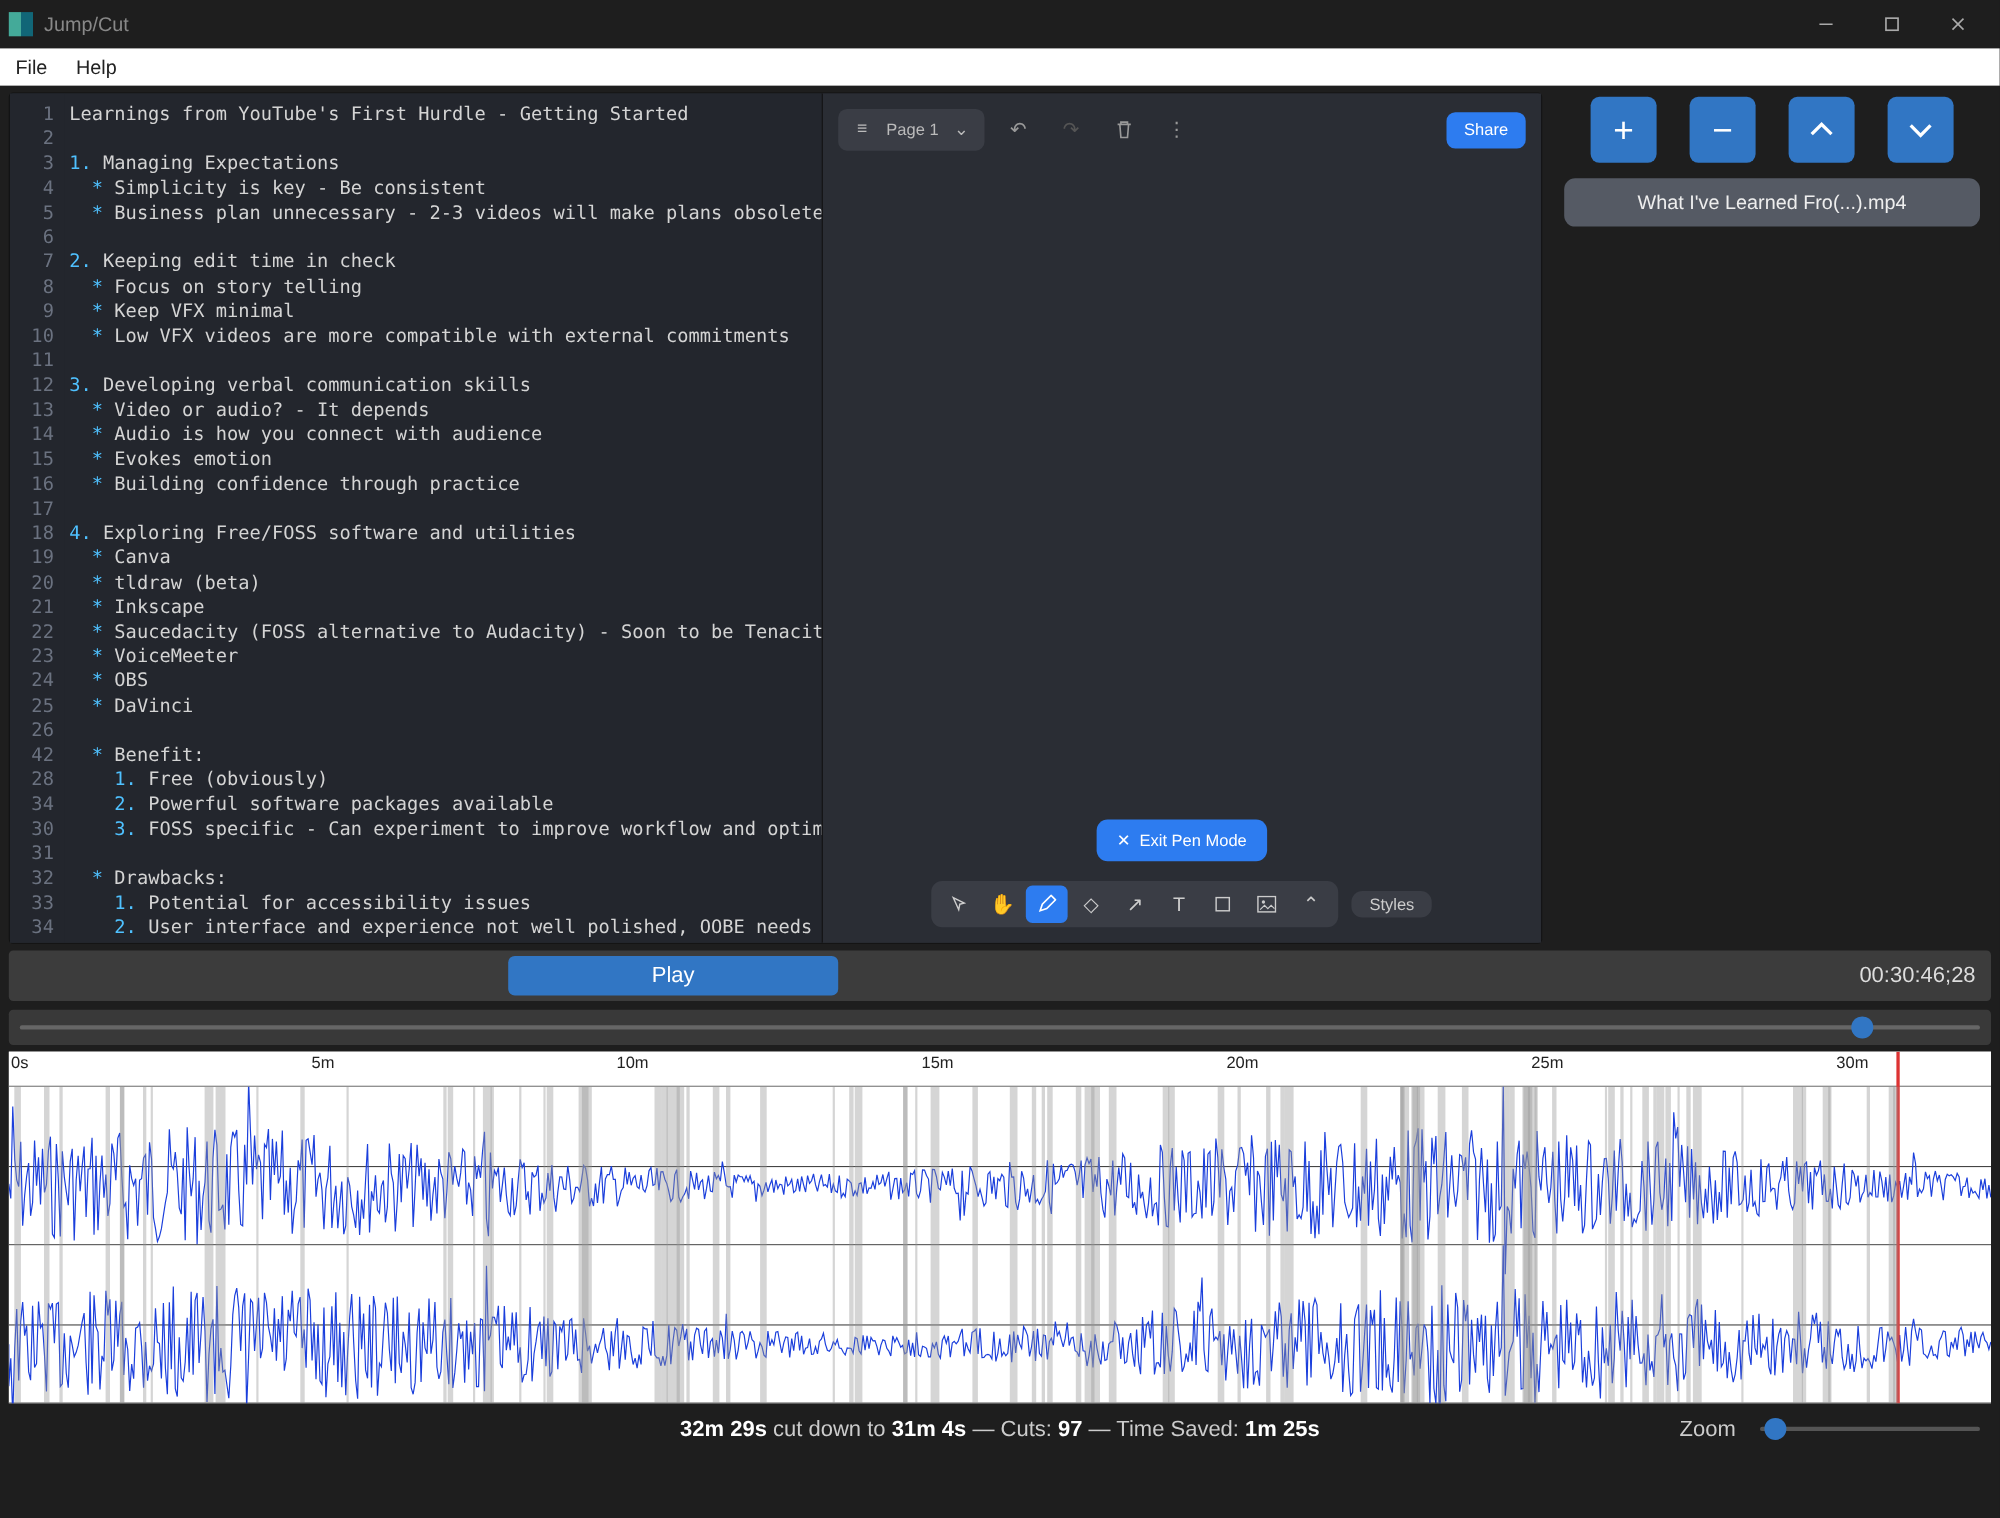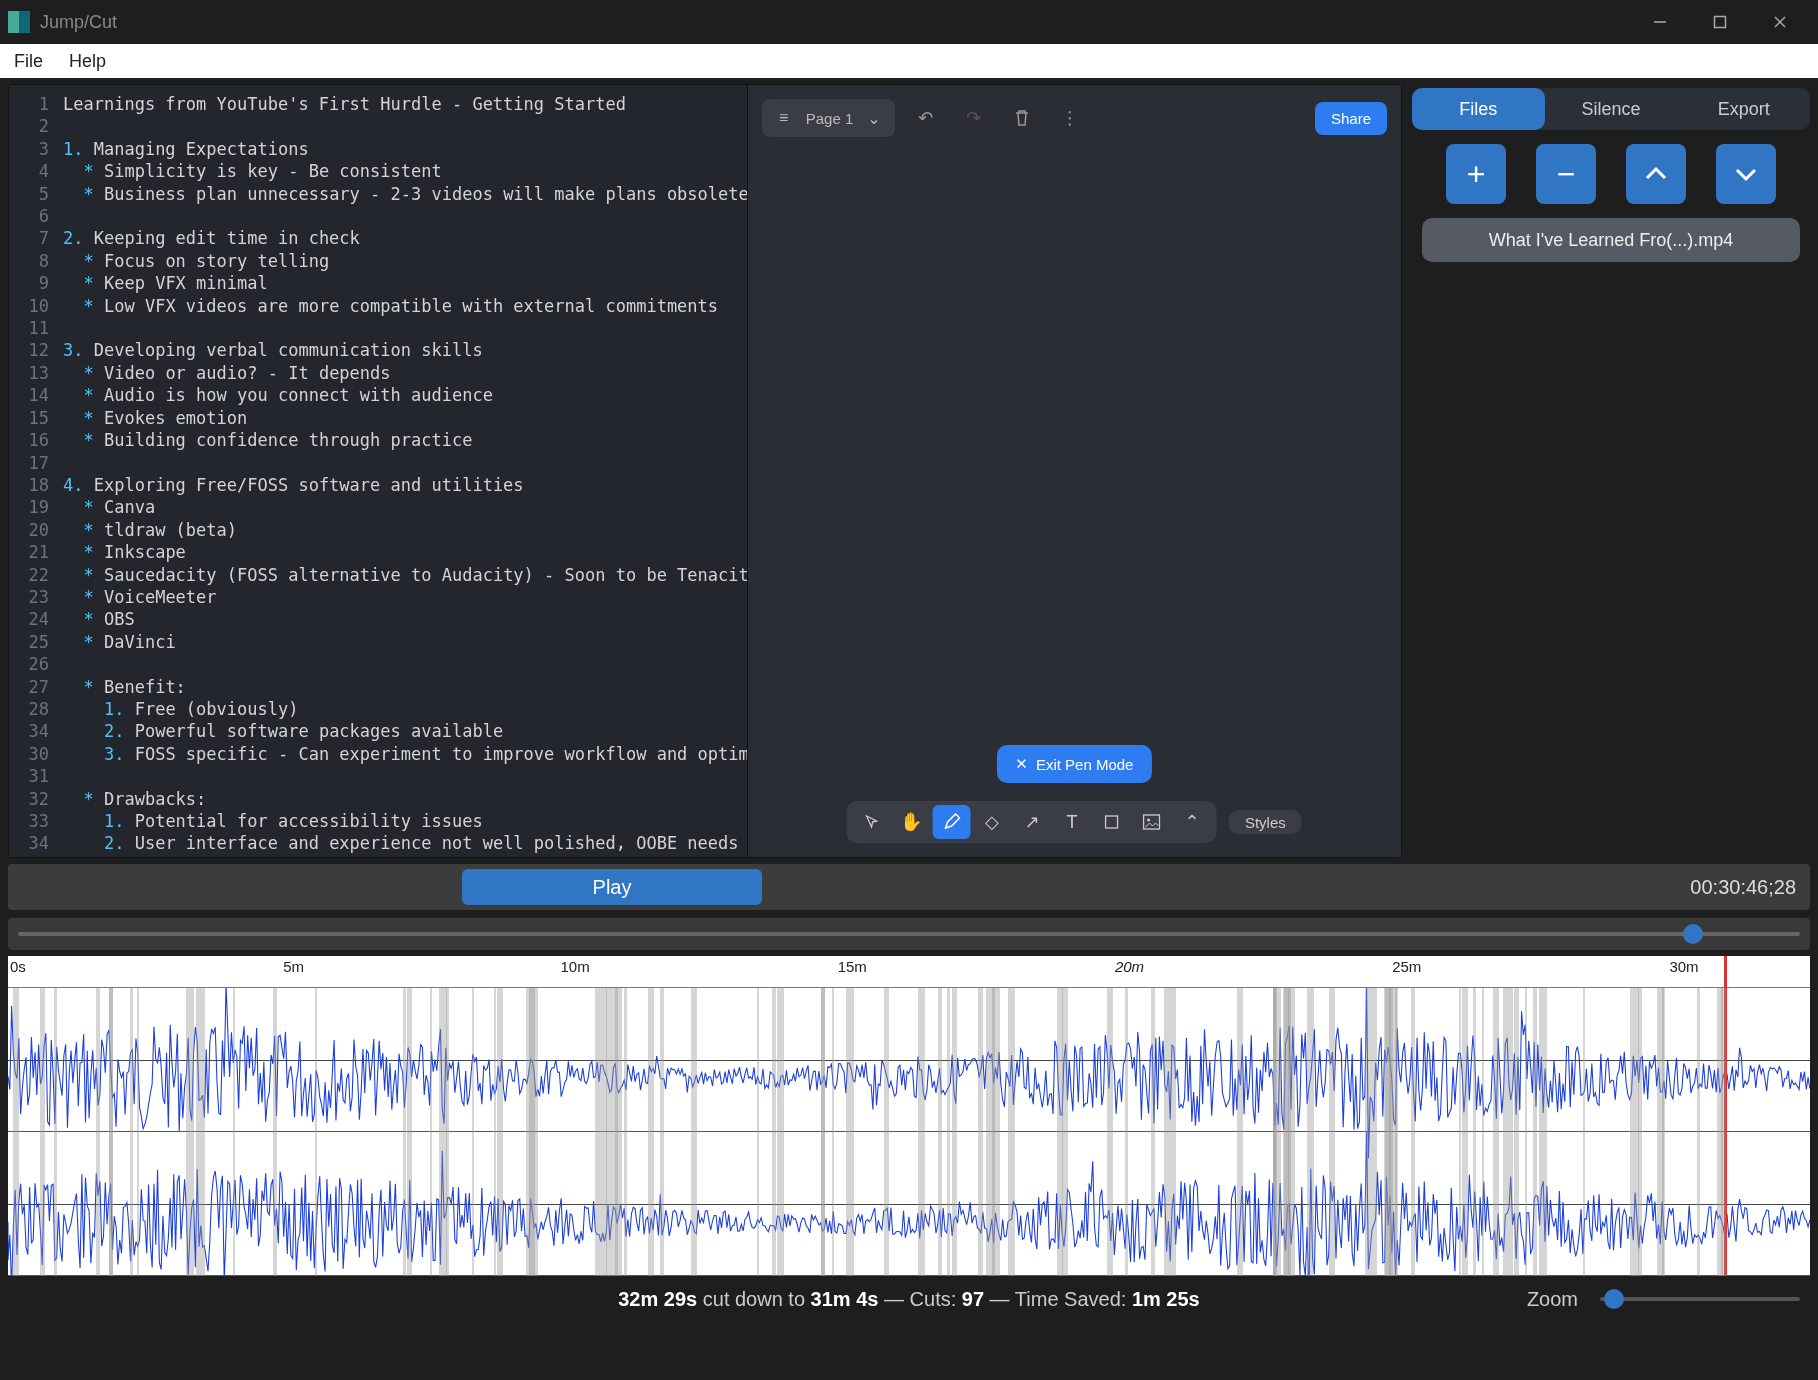--- a/index.html
+++ b/index.html
@@ -390,21 +390,21 @@
           <div>17</div>
           <div>18</div>
           <div>19</div>
           <div>20</div>
           <div>21</div>
           <div>22</div>
           <div>23</div>
           <div>24</div>
           <div>25</div>
           <div>26</div>
-          <div>27</div>
+          <div>42</div>
           <div>28</div>
           <div>34</div>
           <div>30</div>
           <div>31</div>
           <div>32</div>
           <div>33</div>
           <div>34</div>
           <div>35</div>
         </div>
       <div class="code" id="code"><div>Learnings from YouTube's First Hurdle - Getting Started</div><div>&nbsp;</div><div><span class="num">1.</span> Managing Expectations</div><div>  <span class="ast">*</span> Simplicity is key - Be consistent</div><div>  <span class="ast">*</span> Business plan unnecessary - 2-3 videos will make plans obsolete</div><div>&nbsp;</div><div><span class="num">2.</span> Keeping edit time in check</div><div>  <span class="ast">*</span> Focus on story telling</div><div>  <span class="ast">*</span> Keep VFX minimal</div><div>  <span class="ast">*</span> Low VFX videos are more compatible with external commitments</div><div>&nbsp;</div><div><span class="num">3.</span> Developing verbal communication skills</div><div>  <span class="ast">*</span> Video or audio? - It depends</div><div>  <span class="ast">*</span> Audio is how you connect with audience</div><div>  <span class="ast">*</span> Evokes emotion</div><div>  <span class="ast">*</span> Building confidence through practice</div><div>&nbsp;</div><div><span class="num">4.</span> Exploring Free/FOSS software and utilities</div><div>  <span class="ast">*</span> Canva</div><div>  <span class="ast">*</span> tldraw (beta)</div><div>  <span class="ast">*</span> Inkscape</div><div>  <span class="ast">*</span> Saucedacity (FOSS alternative to Audacity) - Soon to be Tenacity</div><div>  <span class="ast">*</span> VoiceMeeter</div><div>  <span class="ast">*</span> OBS</div><div>  <span class="ast">*</span> DaVinci</div><div>&nbsp;</div><div>  <span class="ast">*</span> Benefit:</div><div>    <span class="num">1.</span> Free (obviously)</div><div>    <span class="num">2.</span> Powerful software packages available</div><div>    <span class="num">3.</span> FOSS specific - Can experiment to improve workflow and optimise</div><div>&nbsp;</div><div>  <span class="ast">*</span> Drawbacks:</div><div>    <span class="num">1.</span> Potential for accessibility issues</div><div>    <span class="num">2.</span> User interface and experience not well polished, OOBE needs work</div><div>    <span class="num">3.</span> Support can be lack-lustre</div></div>
@@ -461,25 +461,20 @@
               </svg>
           </span>
           <span class="tool">⌃</span>
         </div>
         <div class="styles-btn">Styles</div>
       </div>
     </div>
   </div>
 
   <div class="right-panel">
-    <div class="tab-row">
-      <div class="tab active">Files</div>
-      <div class="tab">Silence</div>
-      <div class="tab">Export</div>
-    </div>
     <div class="btn-row">
       <div class="sqbtn">+</div>
       <div class="sqbtn">−</div>
       <div class="sqbtn">
         <svg width="26" height="26">
             <path d="M4 17L13 8l9 9" fill="none" stroke="#fff" stroke-width="3"></path>
           </svg>
       </div>
       <div class="sqbtn">
         <svg width="26" height="26">
@@ -500,21 +495,21 @@
   <div class="scrub-track"></div>
   <div class="scrub-thumb" id="scrub-thumb" style="left: calc(93.5% - 10px);"></div>
 </div>
 
 <div class="timeline">
   <div class="ruler" id="ruler">
       <span class="tick" style="left: 4px;">0s</span>
       <span class="tick" style="left: 15.3846%;">5m</span>
       <span class="tick" style="left: 30.7692%;">10m</span>
       <span class="tick" style="left: 46.1538%;">15m</span>
-      <span class="tick" style="left: 61.5385%; font-style: italic;">20m</span>
+      <span class="tick" style="left: 61.5385%;">20m</span>
       <span class="tick" style="left: 76.9231%;">25m</span>
       <span class="tick" style="left: 92.3077%;">30m</span>
     </div>
   <div class="wave-lane">
     <div class="mid"></div>
     <svg class="wave-svg" id="wave1" preserveAspectRatio="none" viewBox="0 0 1000 100">
         <path d="M0 50 L0 49.007608634828145 L1 56.31577576559972 L2 9.91220857978518 L3 36.60915942907931 L4 47.01973274309477 L5 50.33607357232515 L6 27.737630396960842 L7 70.07810531311483 L8 54.75387645982183 L9 45.2442303661198 L10 38.46852498438582 L11 65.09173114402964 L12 58.47356249449755 L13 27.14380696949973 L14 49.921558945295956 L15 35.616191792281114 L16 59.36331150616178 L17 31.32505692967137 L18 53.30700841032662 L19 49.300321954903886 L20 32.1754633987953 L21 25.167136929890056 L22 74.2992563352905 L23 76.06805448451212 L24 28.908204152782364 L25 46.89036982337256 L26 75.46880539591294 L27 32.584923120952354 L28 45.46493736620136 L29 52.83177272146304 L30 59.69530924562569 L31 37.60881958987128 L32 31.3245201820656 L33 77.57340479653686 L34 46.907723821837486 L35 34.753450076066095 L36 52.688049512022026 L37 40.290822961748496 L38 30.132063390257965 L39 65.67783915932918 L40 41.46237599972232 L41 41.35223913435842 L42 25.713526000159558 L43 74.66906805948798 L44 34.84878435755248 L45 72.30547943239281 L46 48.29614883463406 L47 34.6236123429796 L48 56.00717499332383 L49 44.258668673014476 L50 65.14820685157753 L51 58.95463395592526 L52 28.643193849141163 L53 33.77712593431755 L54 47.08035311715128 L55 25.862200534095894 L56 23.32481683035789 L57 44.820190844124944 L58 60.694508130911515 L59 58.691404038567356 L60 76.9602451085382 L61 39.62057558066765 L62 46.33615645329208 L63 49.74918770643808 L64 46.36372511194051 L65 70.13741894807539 L66 47.06590286802224 L67 46.383377238405856 L68 35.9291070465742 L69 34.28667516618601 L70 64.51277879129863 L71 28.000641263723388 L72 36.27058834526562 L73 65.95010511444133 L74 71.44676100115723 L75 78.04088148219218 L76 75.5659021304754 L77 71.59322987223112 L78 64.82686630284334 L79 58.41054901389904 L80 53.2707269060233 L81 21.456775657184778 L82 39.42065350887324 L83 41.45031475859646 L84 32.910133202058034 L85 43.61344617569349 L86 61.15372578480353 L87 64.23358024440205 L88 36.00498137001384 L89 77.3789547276223 L90 20.432793419791683 L91 41.592469952599 L92 55.14160639441295 L93 46.47141633191348 L94 25.40217283019314 L95 79.3796675386404 L96 47.38140866722766 L97 72.27866495198728 L98 55.232834623680695 L99 48.15165854255757 L100 27.601922343961473 L101 67.50737530672865 L102 73.64444759687784 L103 35.95539819359682 L104 21.66090830588634 L105 29.425536409547735 L106 62.31928819735242 L107 61.7526273576927 L108 59.5214797607146 L109 71.929247095722 L110 33.98484822856766 L111 69.57449975042833 L112 30.400074524843827 L113 22.664329303842095 L114 25.315669748465016 L115 21.760042333003472 L116 52.1849637719522 L117 69.45081406484056 L118 70.16021787070994 L119 29.212035646192103 L120 49.29891772487141 L121 -2.406292115637747 L122 24.249219138599337 L123 49.31871239388514 L124 24.61550011254371 L125 41.607869715743945 L126 34.34463645488125 L127 38.180614019290516 L128 66.80984700875902 L129 29.014700668931013 L130 30.66251673826184 L131 21.278294943222324 L132 57.12296775990316 L133 26.284998425726695 L134 44.47169822195044 L135 27.67372781282794 L136 48.7481618186376 L137 45.14656139168505 L138 22.101531350041718 L139 64.51464117048641 L140 47.25393691130774 L141 63.46799144173901 L142 40.87414897892811 L143 74.15028741932738 L144 62.1486988691945 L145 57.7751138131795 L146 37.06842071746877 L147 42.184780369234076 L148 26.554054869640325 L149 71.07615445747837 L150 26.99006306780439 L151 26.252860153197553 L152 32.78886168225932 L153 39.276398361817776 L154 24.32459614917798 L155 55.46299050336211 L156 46.71929464758436 L157 43.35570797791595 L158 52.153008109793625 L159 71.84127324911238 L160 51.508907669798944 L161 45.80634118811865 L162 29.762141372246415 L163 71.19762151188786 L164 58.57967085123974 L165 49.938674890622295 L166 71.38379377561566 L167 59.33017733309897 L168 47.8266725122114 L169 74.3294975314717 L170 70.03505881288265 L171 45.63831883330411 L172 49.87802249818235 L173 60.415932630425345 L174 64.70416512400423 L175 71.1508400248253 L176 52.290242413274584 L177 74.79856070826648 L178 56.81534895925986 L179 66.55170106166403 L180 47.010760699574114 L181 28.839307367459416 L182 73.46901264182826 L183 52.7163645134778 L184 57.50125209872018 L185 44.67410918451588 L186 62.24193992725798 L187 63.73751766759172 L188 50.10797105628384 L189 47.2991709746852 L190 68.36615994732857 L191 60.60757922080139 L192 28.65942493304324 L193 43.792065670835946 L194 48.438921814490065 L195 73.03848904997989 L196 57.42730459455868 L197 33.90192367453716 L198 58.19565073621782 L199 34.718679654731496 L200 36.238255066504905 L201 51.26493798912448 L202 41.58655295811982 L203 28.360993378263828 L204 70.68136578424388 L205 50.64678765984522 L206 29.286630831540762 L207 45.07801894457356 L208 36.05625370632114 L209 56.91485188047951 L210 38.335686776565254 L211 60.42031080417936 L212 41.59369404979796 L213 67.51935266815512 L214 54.2401866688786 L215 45.55326108584293 L216 63.962338885085984 L217 36.47637905709881 L218 43.484146904509636 L219 46.553819070906044 L220 66.29726237263716 L221 52.81309422283555 L222 33.036248565247426 L223 36.307867847717446 L224 49.38540453370111 L225 39.9823225047258 L226 46.087467374976036 L227 50.39533079715046 L228 43.31464426166169 L229 31.46654358705473 L230 32.8686908296281 L231 59.36009886738993 L232 48.31419384722102 L233 52.04169203871115 L234 65.22104548169513 L235 35.066030358395295 L236 46.4288035511877 L237 39.67226542534551 L238 45.92354208735304 L239 32.75861683150849 L240 22.718441996764987 L241 66.61299411878305 L242 75.35767570828114 L243 33.10147337169346 L244 51.312470914576934 L245 42.178352211164686 L246 44.55166196749483 L247 40.63409414831339 L248 58.059401497826 L249 49.727944342937334 L250 40.76398883701818 L251 54.34522789811639 L252 63.04438088641508 L253 64.99810192156961 L254 46.087424997430105 L255 64.71857461249076 L256 59.91532203490975 L257 47.140649357831656 L258 36.635964927902926 L259 40.72096128746464 L260 38.355897456141264 L261 57.07207281474582 L262 52.76762449865146 L263 64.45773647859757 L264 43.087658320825035 L265 45.48552756482083 L266 44.5550209013842 L267 39.72008935954963 L268 62.583209459873004 L269 53.54259353983593 L270 58.55395433701005 L271 56.07697419657773 L272 43.51044885837808 L273 52.45884142870087 L274 39.48637328358467 L275 55.9192853932144 L276 62.97472149371607 L277 53.04416600052529 L278 45.3994919509437 L279 45.490589591627895 L280 51.53515110519832 L281 51.81138330205324 L282 39.93506391382786 L283 47.087096244520495 L284 58.582415552582034 L285 56.34686002545486 L286 50.70627773545846 L287 50.69782247946136 L288 52.80356923554734 L289 47.07917898328366 L290 39.66909490779852 L291 41.107146644898435 L292 46.99399927959536 L293 60.30057072037718 L294 56.13710472036664 L295 60.17488040229017 L296 48.8100014771819 L297 58.5713287387457 L298 48.627775689174705 L299 40.42221159468327 L300 58.909093795390675 L301 46.463112834331056 L302 44.31757691016772 L303 44.273339330231856 L304 40.0547578656674 L305 46.74661752808117 L306 46.66687165596035 L307 60.295625580089485 L308 56.72213592732275 L309 52.42097710111161 L310 50.84738527894263 L311 40.68887801519868 L312 49.231451895055336 L313 42.97924660824639 L314 49.652760151574576 L315 46.162463954212555 L316 44.879136761590686 L317 50.43232465876157 L318 51.356744724936256 L319 44.48567307850506 L320 51.65984843614854 L321 53.06282716486388 L322 49.83649656129331 L323 42.392176528458435 L324 40.73707641005577 L325 49.76450442441777 L326 49.2450353881039 L327 41.04417817730677 L328 52.13923937802252 L329 42.89794042788604 L330 42.76380157248488 L331 46.60710607897168 L332 48.83374906732939 L333 52.92017689831559 L334 57.82267318844116 L335 56.29959534790937 L336 44.4461447241618 L337 41.77667340415134 L338 55.60419127996607 L339 58.04930743786848 L340 55.61970265599007 L341 54.01615900465526 L342 51.112613525826454 L343 56.50963034750005 L344 42.49574907098797 L345 47.0548494425712 L346 51.77428960923038 L347 43.33960609318232 L348 51.97293251619578 L349 48.058899241011474 L350 47.004032628356995 L351 56.63162055109442 L352 51.40221402208034 L353 44.809418540153516 L354 52.623617677420214 L355 52.972135798343665 L356 43.07097645268692 L357 46.398919964970354 L358 44.692425635603016 L359 47.5683068051911 L360 37.71960648005715 L361 43.30552884631725 L362 49.908331759252754 L363 50.442323880098236 L364 50.37920258309584 L365 55.94604569227103 L366 44.52260695528953 L367 48.04584153966984 L368 44.48470509842533 L369 45.33020835844839 L370 45.397832752002 L371 47.78300480078858 L372 45.00153673680887 L373 47.792885463342145 L374 44.91304649736328 L375 48.887595319284955 L376 47.62440931533158 L377 57.99167324999817 L378 48.997841161150816 L379 50.20729669475412 L380 54.86723747395264 L381 52.134707767685654 L382 48.235322578016444 L383 52.95812980226991 L384 49.5686328337036 L385 46.95276788840749 L386 53.43777699871777 L387 47.019792717400385 L388 51.40116501319332 L389 49.16867386844578 L390 49.52107971944492 L391 54.420542581448245 L392 45.25847639826823 L393 49.9568626953241 L394 49.03003895529937 L395 46.69165216705937 L396 53.365158227585084 L397 52.31802736453003 L398 46.41631204457897 L399 52.73707064197028 L400 45.238795633488365 L401 49.44129322368737 L402 53.08712870478798 L403 44.79399243814774 L404 48.76876858783869 L405 47.398130260933485 L406 43.97541450091596 L407 49.40324711402657 L408 52.717782774915634 L409 47.82010135789955 L410 44.28584420857855 L411 49.96305180116542 L412 49.306727935370645 L413 50.604593998337 L414 44.07996434592445 L415 53.515836454382836 L416 49.122845050875846 L417 52.483274726018706 L418 53.29800231735962 L419 44.81516422939747 L420 55.82463622740074 L421 53.74858864118493 L422 55.42569719952003 L423 46.56759973044657 L424 47.47629242854034 L425 48.54736769361845 L426 55.2103621232492 L427 52.46167765508613 L428 54.7637835289018 L429 48.88136721627222 L430 48.47293902549776 L431 53.831375793421735 L432 45.62743564093244 L433 53.94523299109209 L434 50.977318480299964 L435 51.21794260469577 L436 47.896540418700056 L437 51.782403781890125 L438 44.38273252379788 L439 49.27172296125302 L440 48.32991237278618 L441 44.25338533852494 L442 50.27728203092081 L443 46.28133510251749 L444 42.887863466385234 L445 56.90651582431913 L446 51.78322816767593 L447 46.30863035927415 L448 46.16917915888399 L449 56.674328617980876 L450 46.103258496517945 L451 53.36023354745664 L452 52.03421979691804 L453 48.409626441448324 L454 55.27477314050954 L455 43.667754167627336 L456 44.241284878600695 L457 42.27607571062031 L458 53.938957694155484 L459 55.943383676245965 L460 52.50971426901721 L461 41.93178818573228 L462 42.03586730251883 L463 44.710199531864724 L464 46.544216447569944 L465 58.45516615902946 L466 41.68966813958661 L467 41.77537673651647 L468 45.24281035161873 L469 51.151333205163866 L470 51.96606965823051 L471 43.19436431281837 L472 45.55726505903243 L473 49.5295032918131 L474 42.52482259912967 L475 49.903106989247426 L476 41.210276795541134 L477 51.201434277042594 L478 53.91457311258334 L479 53.71093149950813 L480 67.39131625823424 L481 42.328487157480765 L482 65.09226364481886 L483 53.296115512895526 L484 54.102835757140866 L485 40.17560014615194 L486 42.443769597251475 L487 46.40172234509129 L488 50.10516399802398 L489 55.42377179795726 L490 51.75229421957345 L491 55.78624107499054 L492 60.0860876276159 L493 58.55262073211949 L494 44.05678112770755 L495 42.81801475884363 L496 53.8846493041429 L497 45.402148708197366 L498 56.74835012702404 L499 46.35944549930789 L500 47.41341634445878 L501 44.1607470190578 L502 45.5657613500356 L503 60.02970548767461 L504 60.77368502790838 L505 37.969139317338936 L506 45.512517474883026 L507 45.44604652736654 L508 58.145905186224475 L509 62.10913327606425 L510 56.56297437129173 L511 42.59694851428621 L512 46.03320182571841 L513 55.26758409451347 L514 51.53374538350922 L515 58.279677079971705 L516 51.62935111137525 L517 44.53041165281368 L518 58.355605985341285 L519 56.80019053976821 L520 59.18632070081801 L521 56.828704492227125 L522 55.198194378419544 L523 52.666661313308744 L524 37.06939135716115 L525 58.200952506982546 L526 64.13002076702301 L527 38.8280871659251 L528 49.100632987876565 L529 48.257393680268095 L530 46.385633977935896 L531 39.491402051841746 L532 45.78814046956981 L533 42.42393743235304 L534 42.11857518372536 L535 39.70677933526222 L536 39.07380124153684 L537 39.58411280089085 L538 42.919250953954446 L539 49.63302545906713 L540 44.87438245828581 L541 37.24897445113396 L542 56.085044047726356 L543 39.420881140726124 L544 35.83797820114648 L545 38.75644815122996 L546 36.444000783173045 L547 53.01595742174992 L548 44.158881982308024 L549 50.35402177022359 L550 35.494186555236745 L551 53.569194967212546 L552 61.87263876448431 L553 65.94416116214114 L554 46.59214917389974 L555 50.04563841614571 L556 54.75379835465678 L557 37.23972464237646 L558 64.89180430006033 L559 51.14225013479496 L560 40.72315836580103 L561 49.36810223713867 L562 33.83389057570546 L563 35.92691756131058 L564 55.172683231910774 L565 55.885949112100434 L566 38.30225573538433 L567 61.10912856279513 L568 58.25614926841691 L569 64.4957660182931 L570 44.30620360539546 L571 56.23630992955918 L572 52.99449359998954 L573 60.0501101805456 L574 66.31145850159818 L575 58.92521901053978 L576 45.79959038464226 L577 65.2942819595965 L578 59.25928698771209 L579 58.500265547931086 L580 69.90594998931547 L581 29.320428403665673 L582 33.016447145950174 L583 55.78439526613532 L584 70.26874141510487 L585 70.66026516459786 L586 39.894149176766206 L587 30.9076182033304 L588 62.40654806624884 L589 40.35949897324413 L590 57.19220238629355 L591 68.47319424982179 L592 32.1273128121405 L593 37.186913527187045 L594 63.423755905838675 L595 33.54386265676132 L596 32.79542592628054 L597 65.6781561366532 L598 64.07079897330053 L599 63.850747829279804 L600 47.3623384490011 L601 53.295155984712835 L602 66.43827043401006 L603 31.08794642748735 L604 60.93011756841067 L605 33.97457322311878 L606 32.64292929464412 L607 65.06598094502178 L608 58.084191111663856 L609 26.1389841517865 L610 35.71494522775671 L611 55.82157973666248 L612 31.51956998863492 L613 40.754801002091 L614 46.574931585134756 L615 69.75070021659836 L616 52.677185102993526 L617 50.76855580224423 L618 63.13202770795087 L619 42.54460724601202 L620 39.60506353227366 L621 31.030153330277077 L622 30.653887597555258 L623 33.71109022091542 L624 44.802305647109904 L625 38.2781132814272 L626 54.67175554046851 L627 24.413497447755987 L628 35.90211869666526 L629 73.08407170587047 L630 42.53016238048647 L631 44.972154627362855 L632 58.258053832847665 L633 69.67094355485634 L634 35.05266541946798 L635 31.240928299472547 L636 75.09231786538987 L637 27.781330923749852 L638 67.41794778506257 L639 26.87493982915762 L640 45.649245339635556 L641 29.235725911585092 L642 54.27965590042664 L643 57.69097709476214 L644 46.16439371146714 L645 72.94771161699096 L646 31.82287925029879 L647 32.78362650674792 L648 50.54228085662878 L649 45.23349349692169 L650 66.67494336889021 L651 64.6021569704246 L652 66.4487771998597 L653 60.72392240529454 L654 27.54989445431829 L655 62.96776743872495 L656 37.40456236348346 L657 74.19925292502755 L658 57.73494840186024 L659 76.40429685411416 L660 60.015272955580095 L661 74.36257439734193 L662 32.06946391902305 L663 64.50242950316778 L664 22.865430221353034 L665 41.0806385392946 L666 54.576591411238994 L667 40.8133847803355 L668 70.84571568436324 L669 54.00699341184842 L670 37.983592703692736 L671 30.101689791837554 L672 29.153083098112557 L673 38.218512404176366 L674 58.24381841840696 L675 62.144637827636316 L676 65.86211816959712 L677 63.807247601233385 L678 61.1891408339261 L679 28.54082157664845 L680 70.90817969687753 L681 50.297310259201865 L682 67.5486264000858 L683 45.21349545948937 L684 53.91976411345509 L685 31.301352313126564 L686 70.07104297926269 L687 37.71364442812344 L688 62.10713559564752 L689 52.14363115900296 L690 26.214303130096035 L691 66.56946558541091 L692 75.24615228359251 L693 44.26373434201581 L694 69.25853502216688 L695 45.361592145700406 L696 57.29866372076548 L697 35.3529624917152 L698 46.71637179745901 L699 30.421185237842483 L700 49.329688390689526 L701 44.61646741228321 L702 48.19375322429266 L703 76.51694230481108 L704 63.999256468253094 L705 75.8631836306176 L706 22.0564505755212 L707 69.96217452703567 L708 78.4587581801293 L709 30.671411015553087 L710 27.468674434318412 L711 20.91761622308231 L712 67.49588232394947 L713 21.472772486092392 L714 48.2103938192602 L715 37.52587383713663 L716 77.00747183315454 L717 65.3652567628403 L718 25.75735414995548 L719 39.08197163959149 L720 24.795630670247014 L721 64.31659180484277 L722 55.33115575836662 L723 49.26952163276897 L724 36.805717186682216 L725 22.859589945479826 L726 65.96152340880643 L727 49.58557044370325 L728 34.50268418857674 L729 52.60021681091103 L730 60.52886969318492 L731 52.60040817339606 L732 34.18229583779831 L733 34.89293148493883 L734 42.38344597374897 L735 35.53273990248409 L736 57.098845021114975 L737 28.784214356990812 L738 21.92038248540447 L739 32.97317635455957 L740 36.50077734188824 L741 77.2251444381065 L742 46.587516260385314 L743 30.93090009456408 L744 48.56871603923811 L745 63.24321007691946 L746 36.69684658748478 L747 78.66803181849434 L748 48.703732566926696 L749 78.05085315454113 L750 74.29233674016982 L751 27.665816069084322 L752 62.26492544739274 L753 60.11549311713659 L754 -1.1267576882680643 L755 94.51134506357991 L756 60.406039026640684 L757 62.84967367987308 L758 73.99337597863175 L759 41.36259282073299 L760 51.23287397380567 L761 34.13880898264928 L762 27.168619861975085 L763 71.3591509233702 L764 34.21524437386023 L765 41.47311394169722 L766 32.73544675964919 L767 40.46292621253 L768 50.761174979842124 L769 72.84209801698593 L770 76.21685815374295 L771 22.351624722517215 L772 45.34171698128212 L773 52.33535229823932 L774 36.043738268444145 L775 30.46351225473539 L776 48.704961404986214 L777 58.64005261219558 L778 50.95850027142597 L779 32.765581233833345 L780 57.87799045088967 L781 74.05107303191801 L782 27.57880360708393 L783 56.99860609683574 L784 67.96721373110223 L785 55.45764857746234 L786 24.50675910186537 L787 55.8719986957132 L788 30.54288927966699 L789 37.06581629762692 L790 60.166251801564336 L791 29.59857398890364 L792 62.53265678669785 L793 49.57526427061834 L794 73.91604996379829 L795 69.88930952388355 L796 46.3341230360968 L797 27.430110516195597 L798 29.33337768723943 L799 71.81095608656005 L800 69.22074163623569 L801 66.63448133914665 L802 43.96806481775388 L803 64.62674357932806 L804 47.913754431734255 L805 36.316264309524364 L806 36.16798631472929 L807 46.2536465358098 L808 69.08385335896435 L809 55.37321961240117 L810 32.09096583256755 L811 62.464992007589856 L812 42.510187481835324 L813 26.342066399787836 L814 38.22159912495839 L815 67.73041855653457 L816 48.926318449158174 L817 65.44756235810934 L818 53.465376289348825 L819 70.83516383787565 L820 66.70536773885442 L821 68.45815014647573 L822 64.49438090608173 L823 62.58555868420235 L824 37.412791790472255 L825 50.437377101544655 L826 72.63791470467007 L827 27.631989883754347 L828 48.14802726108766 L829 69.5878273065421 L830 57.2306404523438 L831 30.718918098696463 L832 27.68992443760662 L833 53.47750782803241 L834 62.05409606104487 L835 56.003985114341376 L836 36.22974386668402 L837 70.37202915693436 L838 38.42056832852725 L839 67.74720204863678 L840 12.8854428116434 L841 26.049146495317412 L842 20.287958078753437 L843 50.42260602807232 L844 29.315176742198105 L845 43.27008541583556 L846 58.225428813581075 L847 30.061140940669976 L848 65.9991826440393 L849 31.346820578677793 L850 56.86695155231635 L851 38.09728182311629 L852 69.38984754362558 L853 44.655775610291585 L854 58.854206648037305 L855 66.2455317806391 L856 51.45013985805394 L857 63.506725695246665 L858 40.323062542468676 L859 53.59935997236032 L860 68.96620008099418 L861 47.20564657272258 L862 67.22425053032521 L863 53.086776768080135 L864 63.15819267433777 L865 32.46991241470592 L866 32.549947292268726 L867 66.11418358794083 L868 40.71906006281492 L869 59.27284440330196 L870 35.68583013218178 L871 32.596348349256154 L872 38.247537209792796 L873 59.58016338150888 L874 58.977263200460925 L875 56.86073540442314 L876 44.78843946176215 L877 63.12444082054946 L878 58.45502784904892 L879 41.86616927536679 L880 60.4424883341757 L881 58.035134944901614 L882 63.98166249423183 L883 65.1375290396203 L884 36.5688054863018 L885 57.91151759173377 L886 57.85903991482101 L887 40.940968190415525 L888 38.73245141780454 L889 52.57239268652517 L890 51.16826056225929 L891 51.50934062925936 L892 62.05807493202298 L893 48.92890573610052 L894 45.868711926280945 L895 37.43298071003749 L896 47.554851629855705 L897 35.45239465454998 L898 52.44361071116278 L899 59.20878385361051 L900 61.81968848078379 L901 58.680147438335545 L902 37.642606735096244 L903 49.01801094764675 L904 40.29033037272059 L905 52.74482218379518 L906 39.06444229672413 L907 37.990459102871036 L908 58.73177013644173 L909 43.0579314054966 L910 61.834171152291006 L911 40.709564123856914 L912 44.60509484218304 L913 42.29161438441745 L914 37.20731553681895 L915 54.599840211987875 L916 44.208833856555984 L917 57.725906235733454 L918 57.76768828417681 L919 51.506320751766516 L920 61.40527020775592 L921 40.338388450652374 L922 49.62777926330332 L923 59.49379841840157 L924 61.46233269632405 L925 49.10184031513616 L926 38.75536535175368 L927 58.24045626436426 L928 59.414932487231944 L929 55.77564923447704 L930 41.93665609924771 L931 44.241456263215255 L932 50.27116485597548 L933 44.77407898297362 L934 58.29346108140277 L935 54.61331530123077 L936 52.77845647008749 L937 44.41265523783017 L938 55.75287082483563 L939 53.359238053502224 L940 54.76914302434135 L941 41.97458309115967 L942 55.55339396789299 L943 55.584838937890936 L944 42.73552634326536 L945 47.69263758493399 L946 55.76399284680334 L947 45.57574906373863 L948 57.852332290960774 L949 44.221744570768635 L950 58.2108937184935 L951 54.934184104764405 L952 48.21143948155062 L953 50.69837843771313 L954 47.55841749675181 L955 55.97451107361965 L956 50.010457125982526 L957 43.48747782911253 L958 56.928816085240555 L959 45.43501527506188 L960 49.382887086088175 L961 33.15124276506395 L962 38.73054763737338 L963 55.54105044394509 L964 51.59745254359469 L965 53.45116247806448 L966 51.46148461569901 L967 42.95626556779517 L968 46.32092967924309 L969 44.872874391397964 L970 55.474308735724556 L971 46.51609281368411 L972 42.48141403532424 L973 47.515502516612464 L974 44.527587106547095 L975 50.35358258027882 L976 57.16007755763213 L977 46.774747851701136 L978 44.14577549277658 L979 44.935530226392615 L980 44.393844072011106 L981 45.47730488943752 L982 47.30072728318039 L983 43.680463325957305 L984 45.52686825116086 L985 55.041819626125275 L986 50.39009269837509 L987 50.19910152636013 L988 45.85082308645034 L989 56.02860393783014 L990 51.22714844423129 L991 53.626912542835704 L992 52.77820529377073 L993 54.42658093202392 L994 56.258177481192774 L995 46.666075356378904 L996 51.98044447282635 L997 46.366779605303336 L998 56.33390027865088 L999 49.58821129560776 L1000 55.796293905291236 " stroke="#1b3fdc" stroke-width="0.6" fill="none"></path>
       </svg>
   </div>
   <div class="wave-lane">

